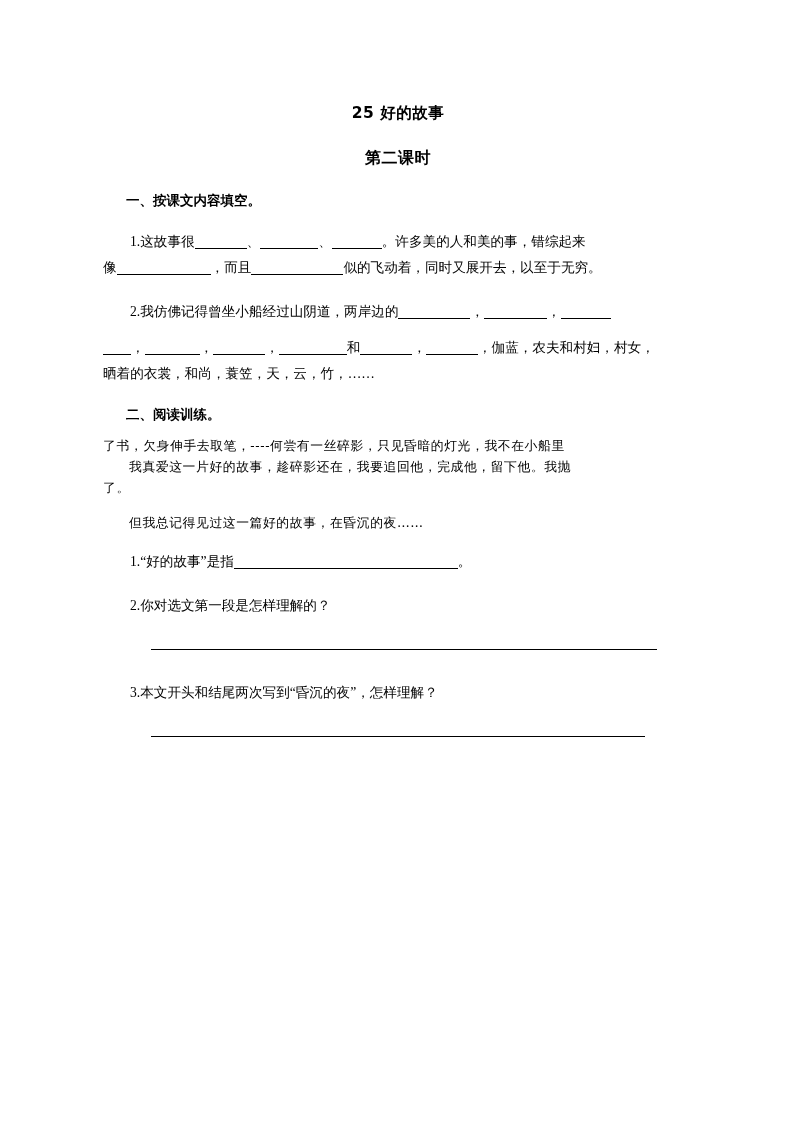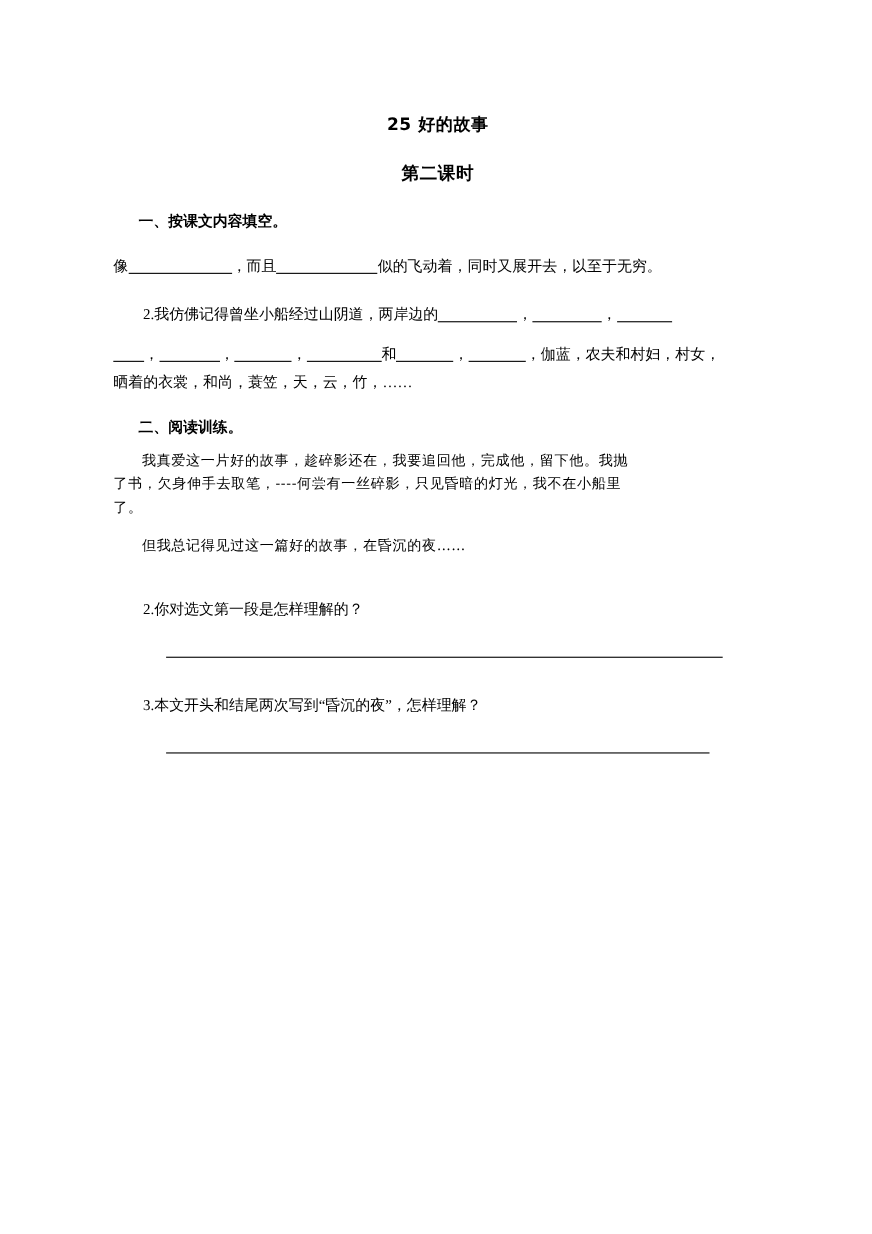--- a/index.html
+++ b/index.html
@@ -117,20 +117,23 @@
 
     <h1 class="doc-title">25  好的故事</h1>
     <h2 class="doc-subtitle">第二课时</h2>
 
     <div class="spacer-26"></div>
 
     <div class="section-heading">一、按课文内容填空。</div>
 
     <div class="spacer-20"></div>
 
+    <div class="qline indent">
+      <span>1.这故事很</span><span class="blank" style="width:52px"></span><span class="sep">、</span><span class="blank" style="width:58px"></span><span class="sep">、</span><span class="blank" style="width:50px"></span><span>。许多美的人和美的事，错综起来</span>
+    </div>
 
     <div class="qline">
       <span>像</span><span class="blank" style="width:94px"></span><span>，而且</span><span class="blank" style="width:92px"></span><span>似的飞动着，同时又展开去，以至于无穷。</span>
     </div>
 
     <div class="spacer-18"></div>
 
     <div class="qline indent">
       <span>2.我仿佛记得曾坐小船经过山阴道，两岸边的</span><span class="blank" style="width:72px"></span><span>，</span><span class="blank" style="width:63px"></span><span>，</span><span class="blank" style="width:50px"></span>
     </div>
@@ -142,30 +145,33 @@
     </div>
 
     <div class="qline">晒着的衣裳，和尚，蓑笠，天，云，竹，……</div>
 
     <div class="spacer-20"></div>
 
     <div class="section-heading">二、阅读训练。</div>
 
     <div class="spacer-12"></div>
 
+    <div class="passage">了书，欠身伸手去取笔，----何尝有一丝碎影，只见昏暗的灯光，我不在小船里</div>
     <div class="passage passage-indent">我真爱这一片好的故事，趁碎影还在，我要追回他，完成他，留下他。我抛</div>
-    <div class="passage">了书，欠身伸手去取笔，----何尝有一丝碎影，只见昏暗的灯光，我不在小船里</div>
     <div class="passage">了。</div>
 
     <div class="spacer-14"></div>
 
     <div class="passage passage-indent">但我总记得见过这一篇好的故事，在昏沉的夜……</div>
 
     <div class="spacer-16"></div>
 
+    <div class="qline indent">
+      <span>1.“好的故事”是指</span><span class="blank" style="width:224px"></span><span>。</span>
+    </div>
 
     <div class="spacer-18"></div>
 
     <div class="qline indent">2.你对选文第一段是怎样理解的？</div>
 
     <div class="spacer-30"></div>
 
     <div class="answer-rule" style="margin-left:48px; width:506px;"></div>
 
     <div class="spacer-30"></div>

